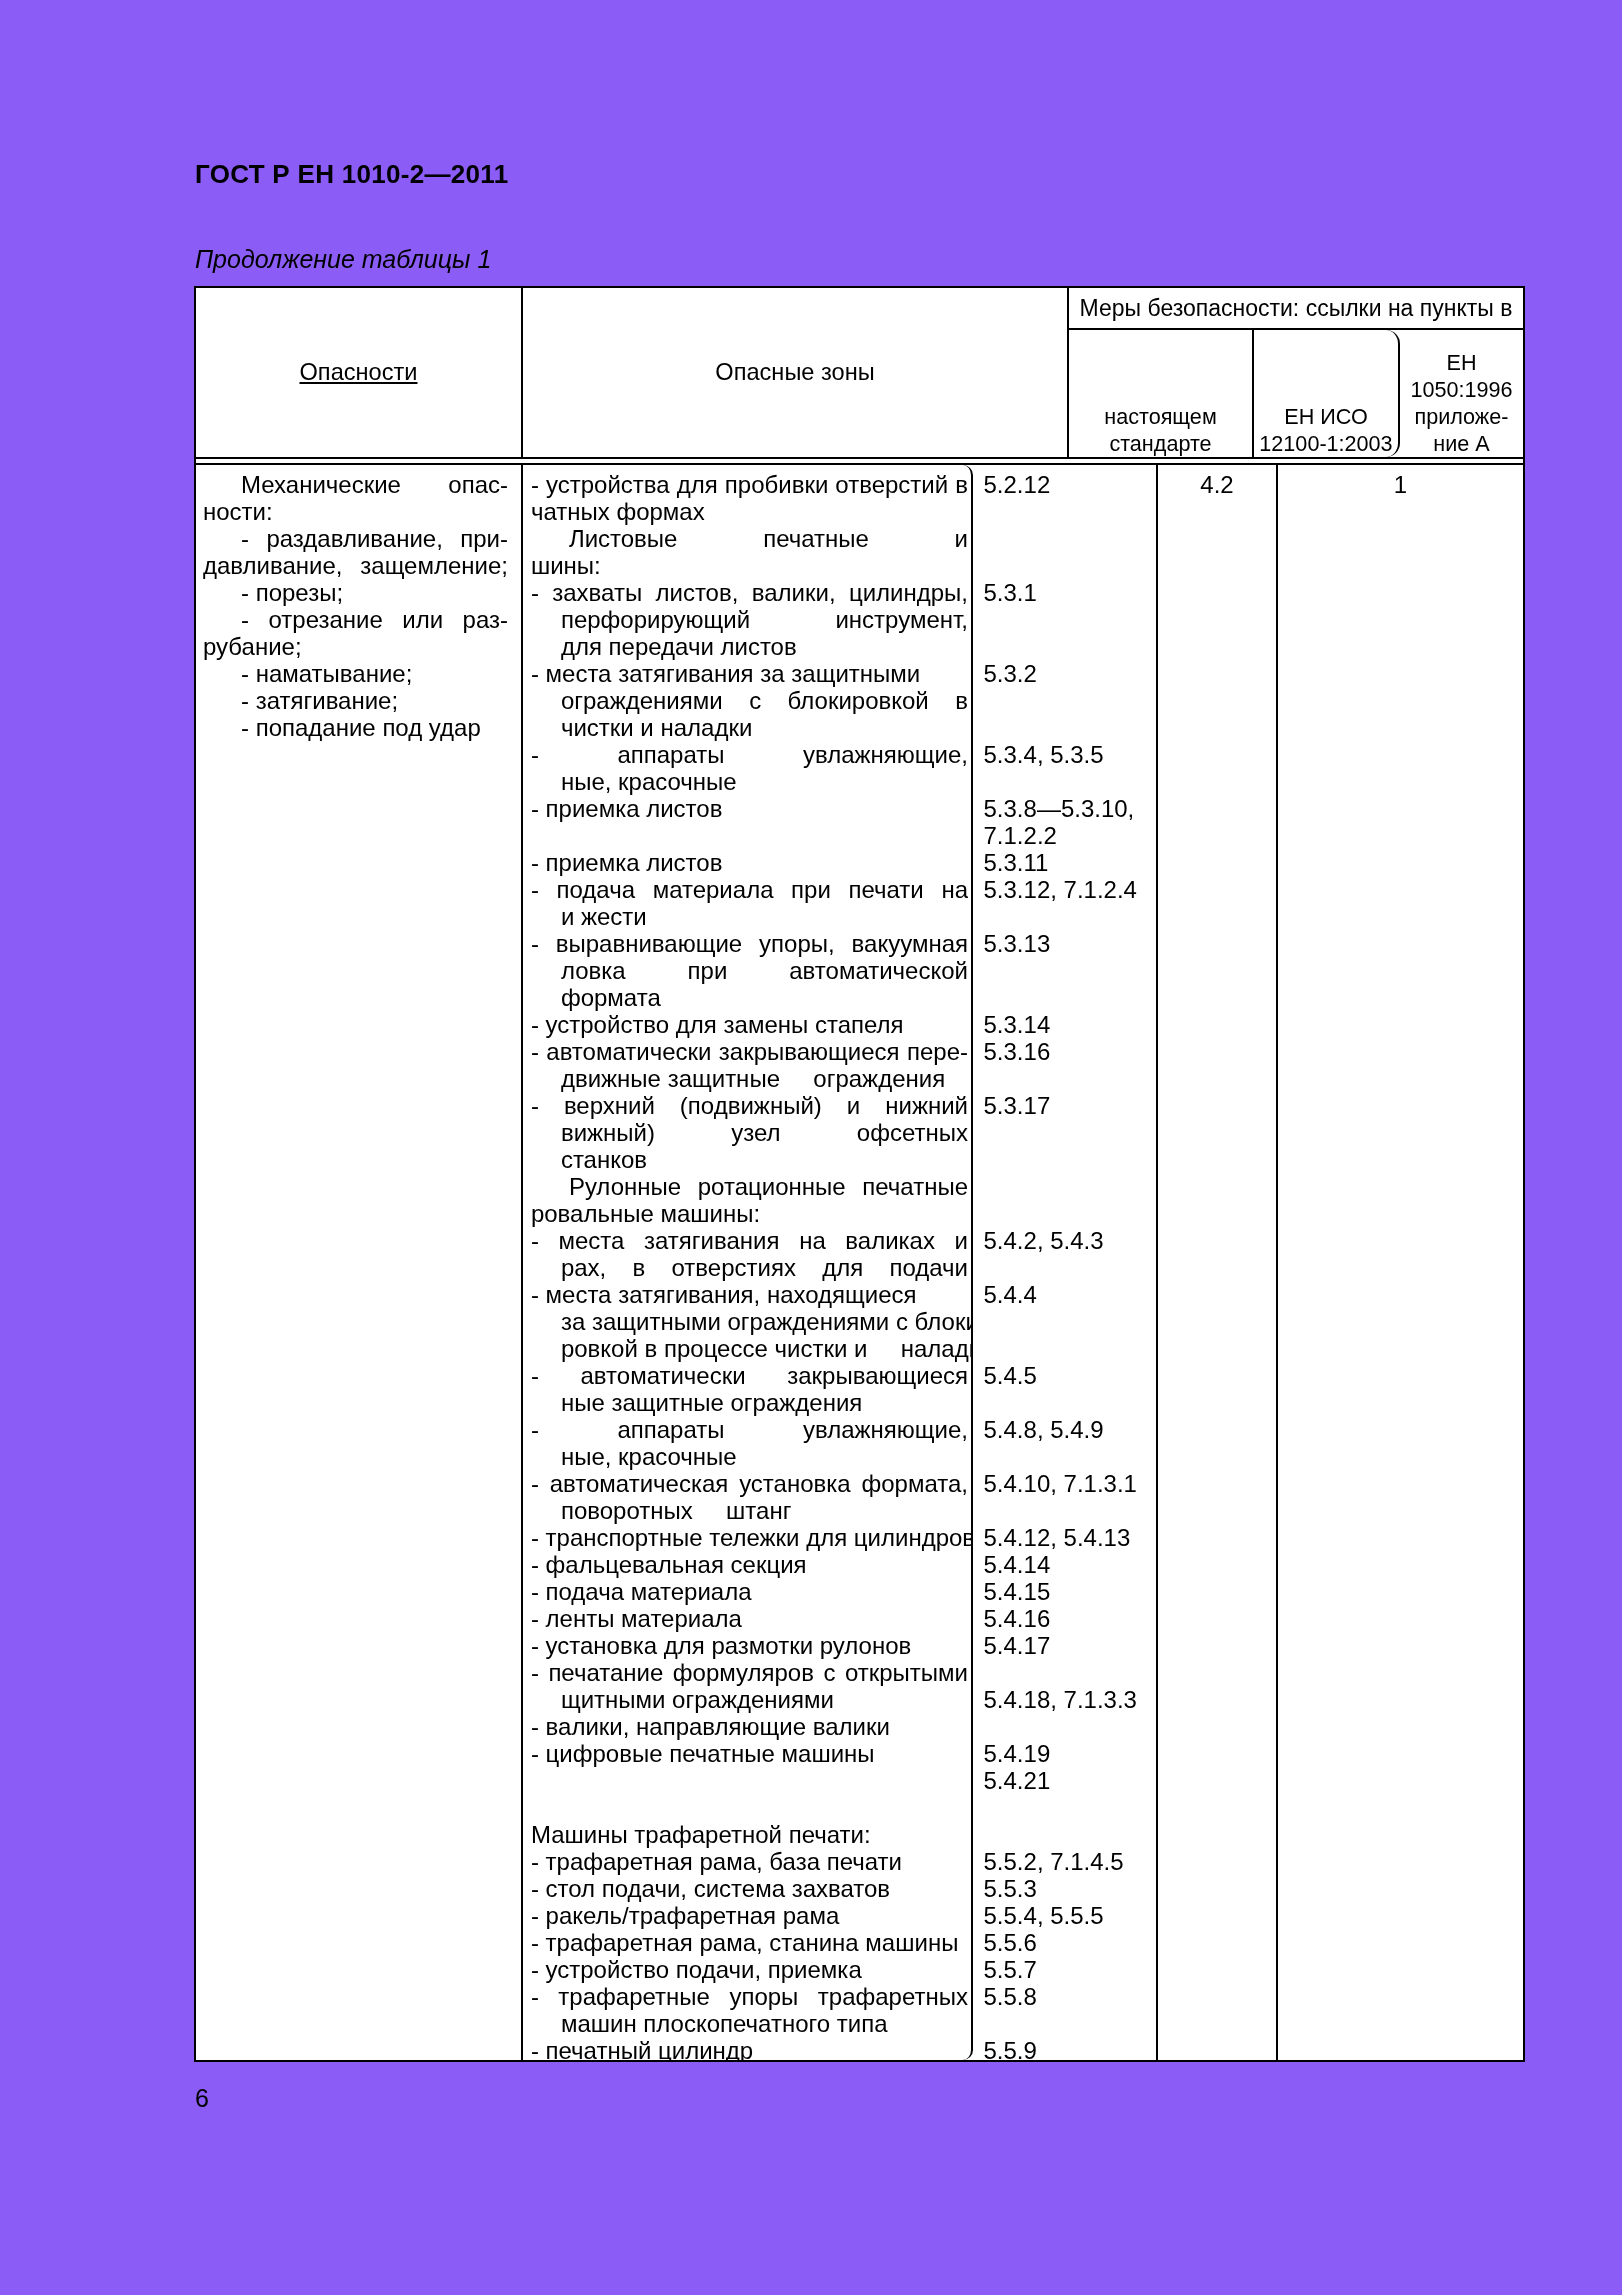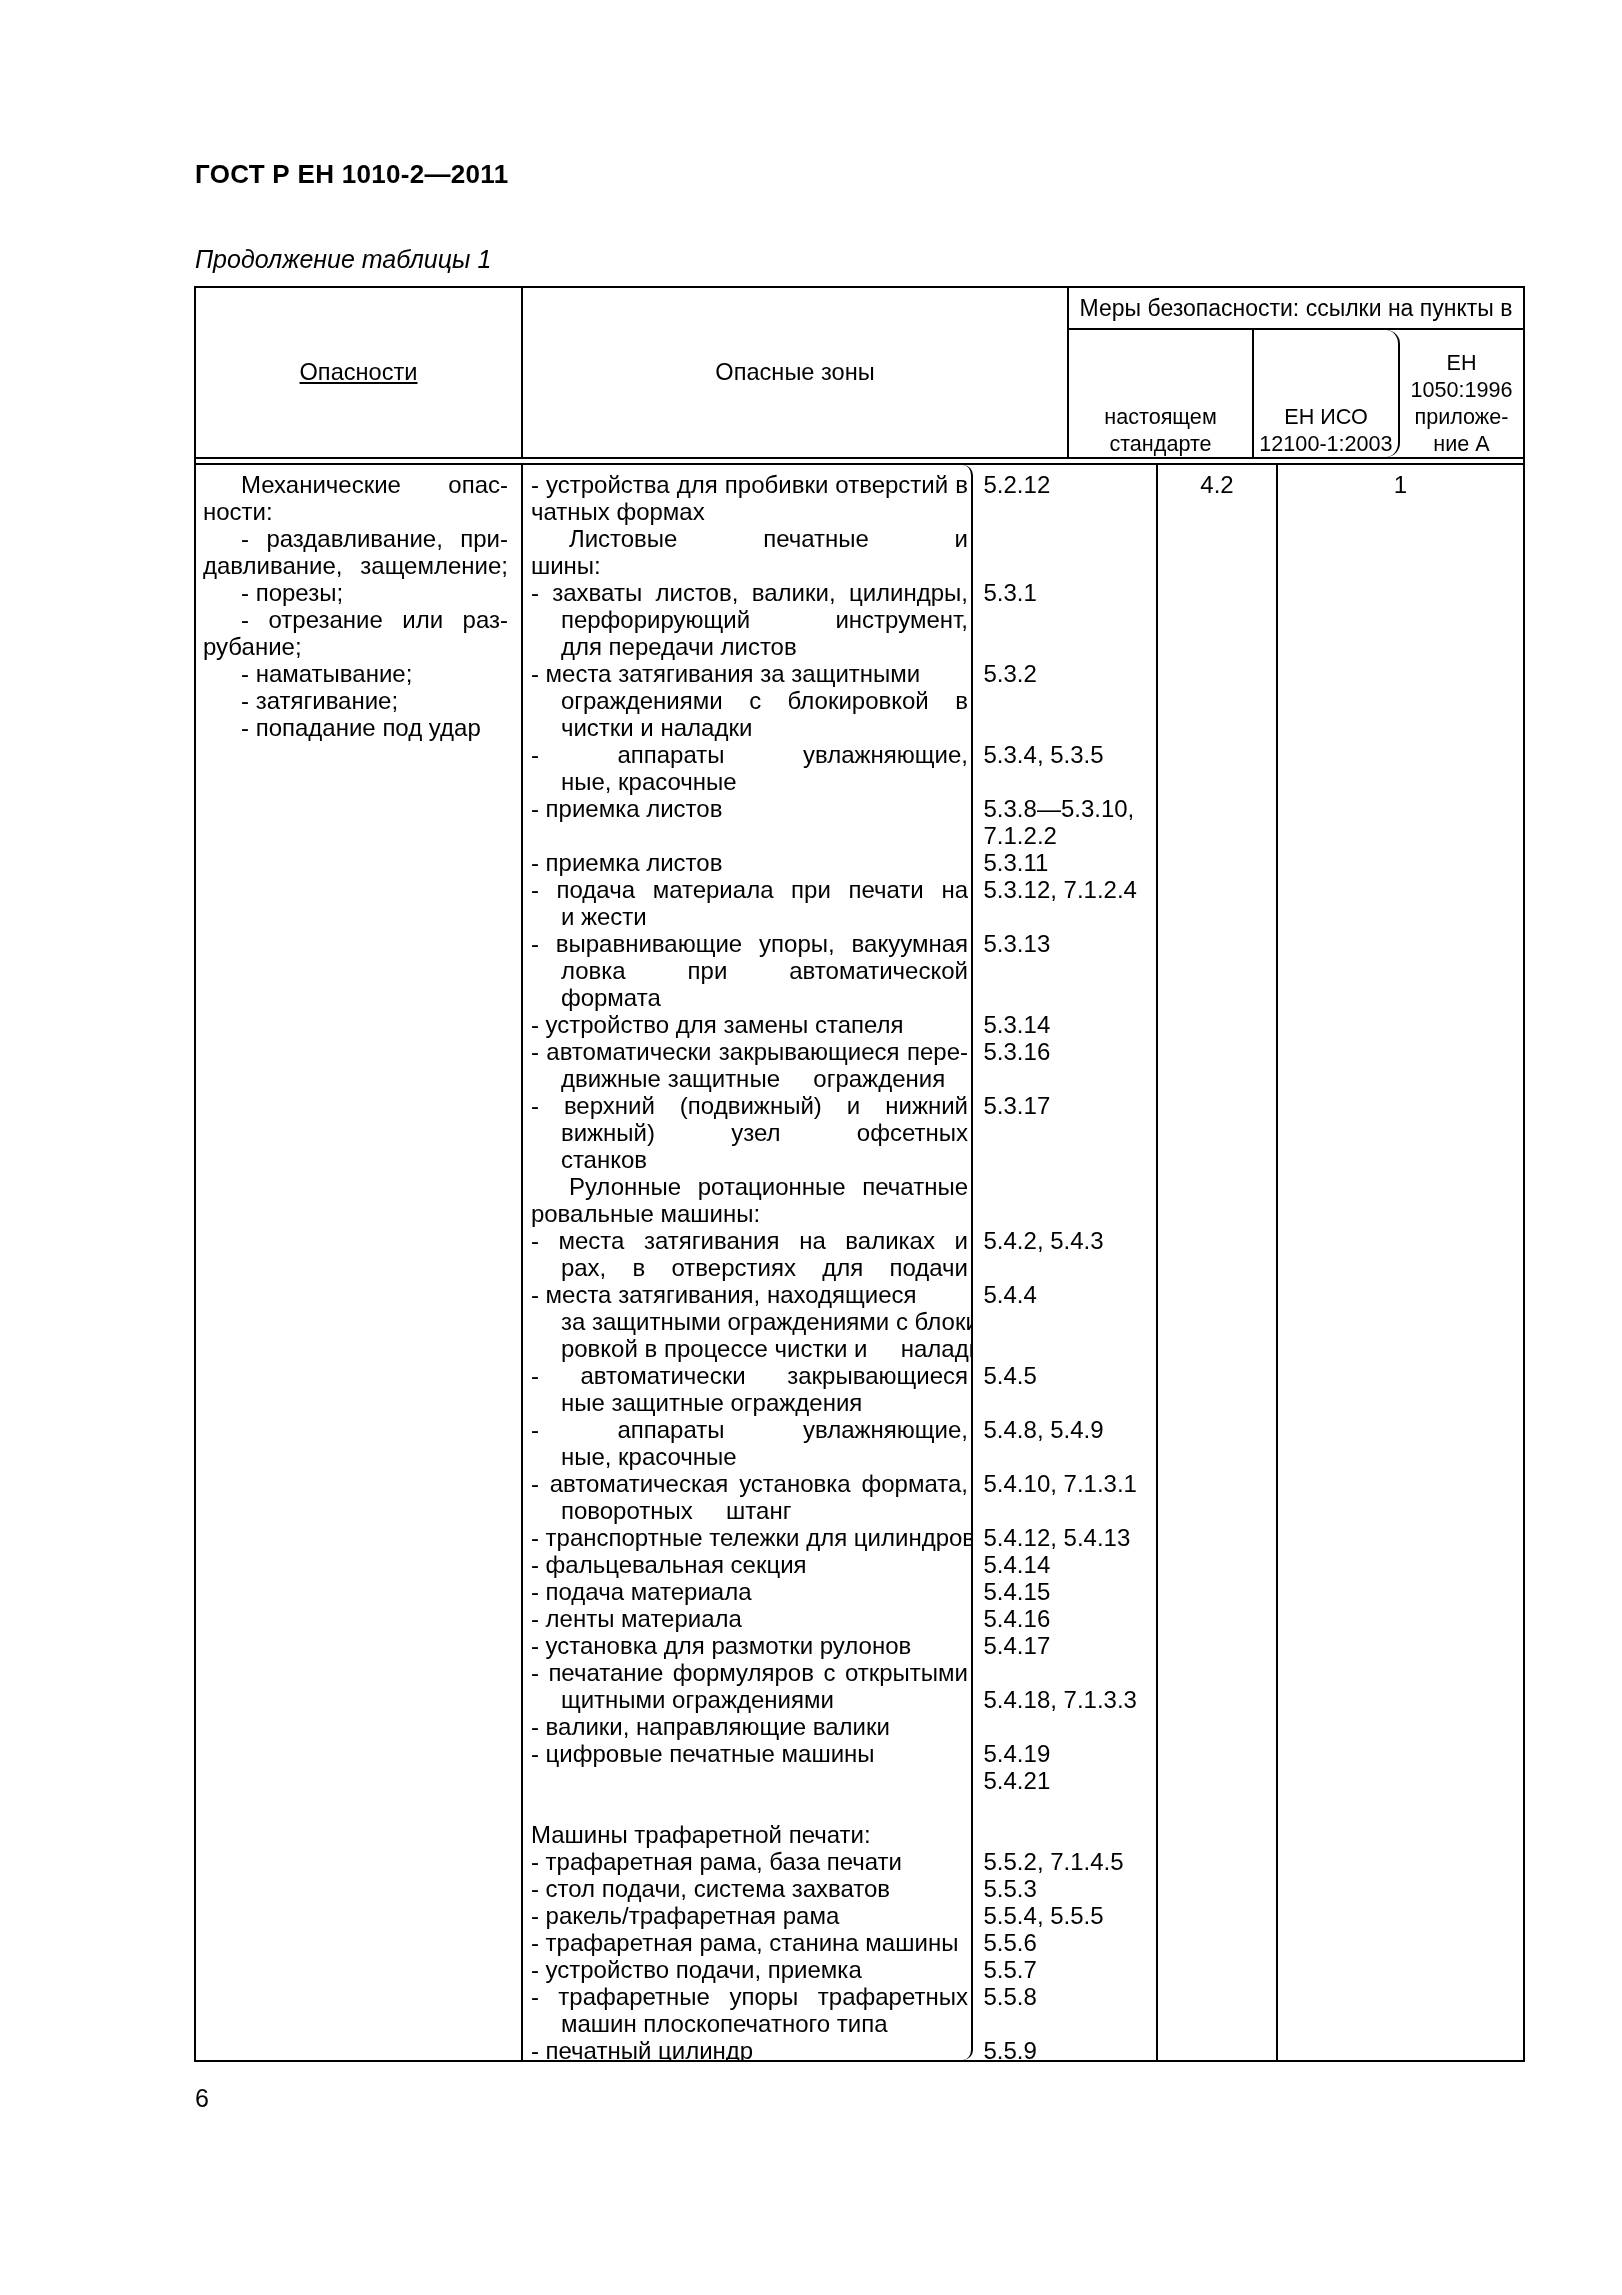--- a/index.html
+++ b/index.html
@@ -1,17 +1,17 @@
 <!DOCTYPE html>
 <html style="font-size:10.5px"><head>
 <meta charset="utf-8">
 <style>
   html,body { margin:0; padding:0; background:#e8e8e8; }
   .page {
-    position:relative; width:1623px; height:2295px; background:#ffffff;
+    position:relative; width:1623px; height:2295px; background:#8b5cf6;
     color:#000; font-family:"Liberation Sans", sans-serif;
     margin:0 auto; overflow:hidden;
   }
   .doc-code {
     position:absolute; left:195px; top:159px;
     font-size:26px; font-weight:bold; letter-spacing:0.3px; white-space:nowrap;
   }
   .caption {
     position:absolute; left:195px; top:245px;
     font-size:25px; font-style:italic; white-space:nowrap;

